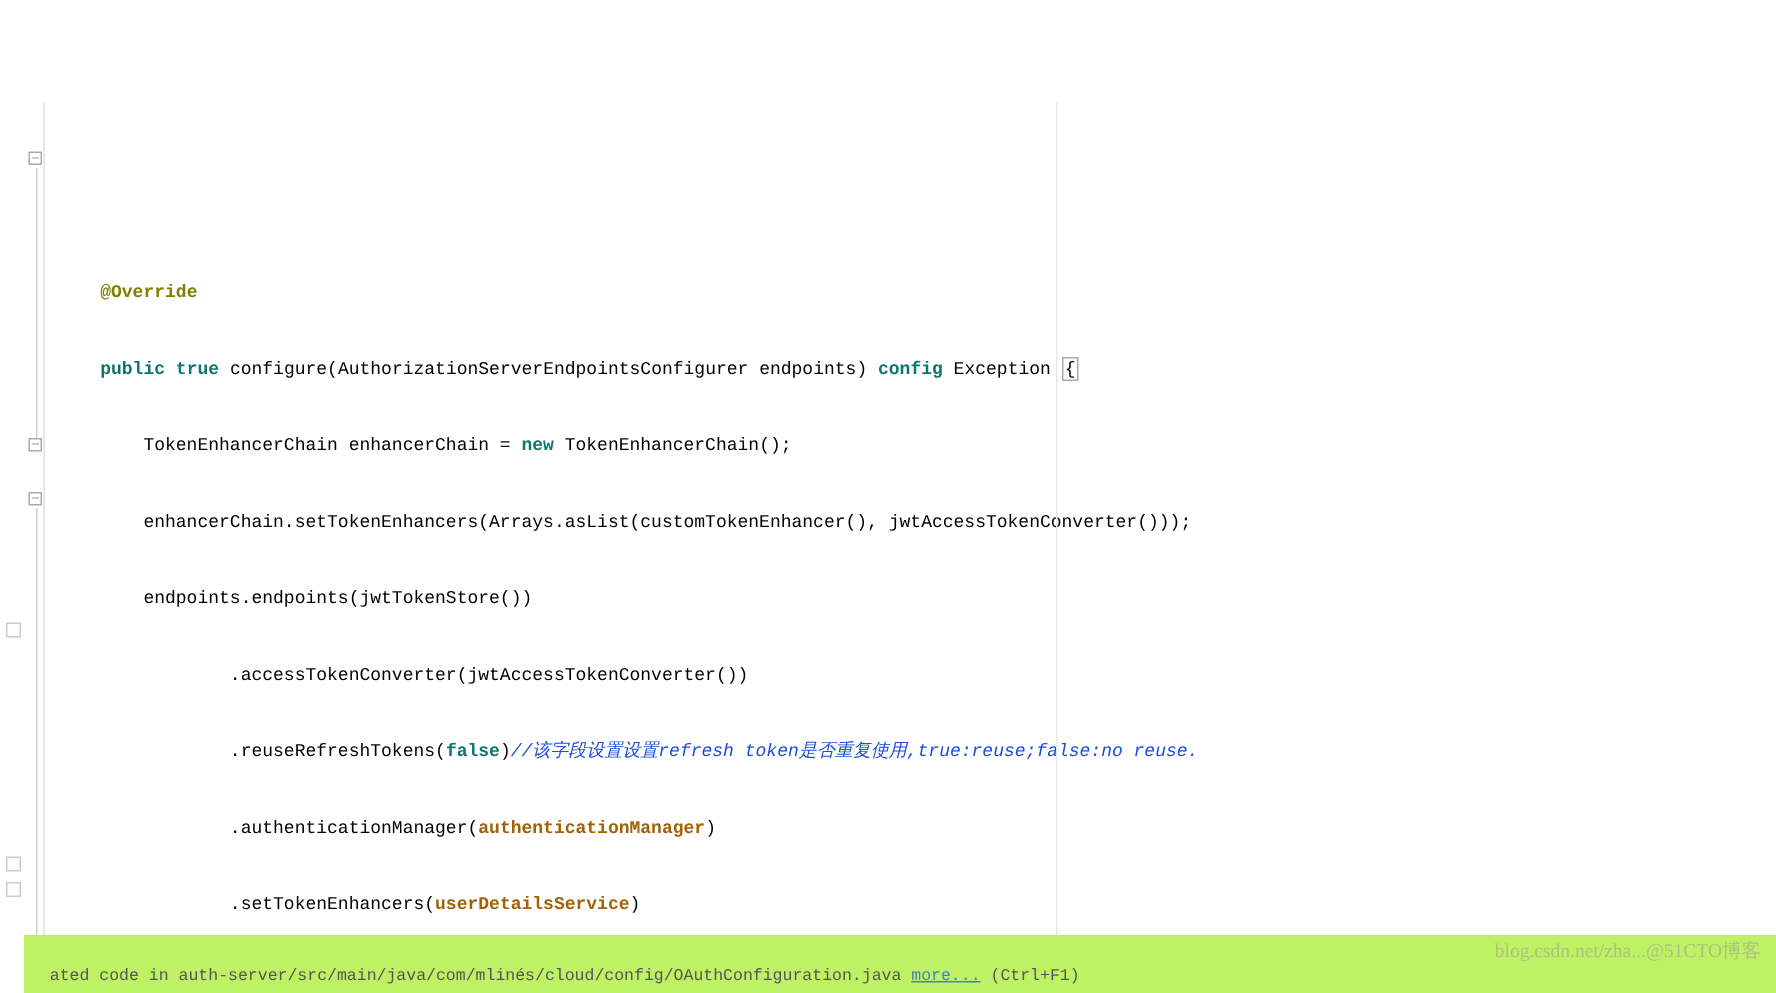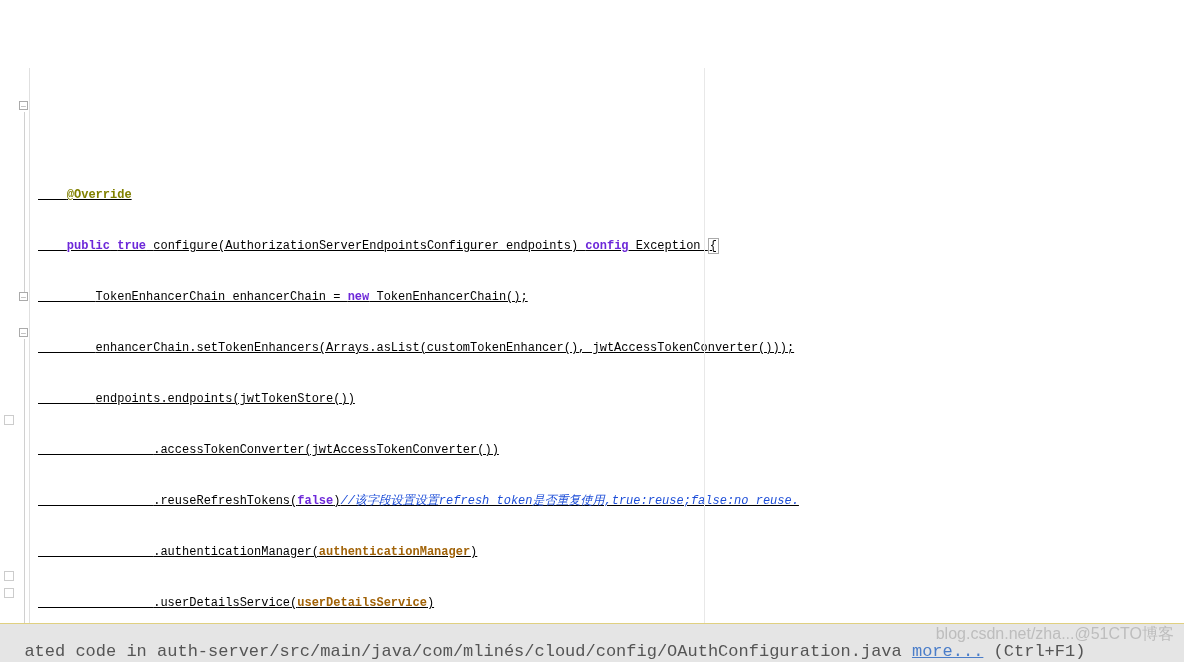--- a/index.html
+++ b/index.html
@@ -24,23 +24,22 @@
       position: relative;
     }
     .code-area {
       flex: 1;
       padding-left: 8px;
       position: relative;
     }
     .code-line {
       height: 17px;
       line-height: 17px;
-      text-decoration: underline;
     }
-    .kw { color: #6d28d9; font-weight: bold; }
+    .kw { color: #0f766e; font-weight: bold; }
     .annotation { color: #808000; font-weight: bold; }
     .member { color: #a16207; font-weight: bold; }
     .comment { color: #1d4ed8; font-style: italic; }
     .boxed-brace {
       border: 1px solid #aaa;
       padding: 0 1px;
     }
     .vert-divider {
       position: absolute;
       top: 0;
@@ -71,36 +70,36 @@
       position: absolute;
       left: 4px;
       width: 10px;
       height: 10px;
       border: 1px solid #ccc;
       background: #fff;
     }
     .status-bar {
       position: fixed;
       bottom: 0;
-      left: 0;
+      left: 16px;
       right: 0;
-      background: #e5e5e5;
+      background: #bef264;
       border-top: 1px solid #e0d080;
       padding: 2px 4px;
-      font-size: 17px;
+      font-size: 11px;
       color: #555;
     }
     .status-link { color: #4a7dc9; text-decoration: underline; cursor: pointer; }
     .watermark {
       position: fixed;
       right: 10px;
       bottom: 20px;
       color: rgba(150,150,150,0.5);
-      font-size: 16px;
-      font-family: Liberation Sans, sans-serif;
+      font-size: 13px;
+      font-family: Liberation Serif, serif;
       pointer-events: none;
       margin-top: 23px;
     }
   </style>
 </head>
 <body>
 
 
 
 <div class="editor">
@@ -119,21 +118,21 @@
 
     <div class="code-line"></div>
     <div class="code-line">    <span class="annotation">@Override</span></div>
     <div class="code-line">    <span class="kw">public</span> <span class="kw">true</span> <span>configure</span><span>(AuthorizationServerEndpointsConfigurer endpoints) </span><span class="kw">config</span><span> Exception </span><span class="boxed-brace">{</span></div>
     <div class="code-line">        <span>TokenEnhancerChain enhancerChain = </span><span class="kw">new</span><span> TokenEnhancerChain();</span></div>
     <div class="code-line">        <span>enhancerChain.setTokenEnhancers(Arrays.asList(customTokenEnhancer(), jwtAccessTokenConverter()));</span></div>
     <div class="code-line">        <span>endpoints.endpoints(jwtTokenStore())</span></div>
     <div class="code-line">                <span>.accessTokenConverter(jwtAccessTokenConverter())</span></div>
     <div class="code-line">                <span>.reuseRefreshTokens(</span><span class="kw">false</span><span>)</span><span class="comment">//该字段设置设置refresh token是否重复使用,true:reuse;false:no reuse.</span></div>
     <div class="code-line">                <span>.authenticationManager(</span><span class="member">authenticationManager</span><span>)</span></div>
-    <div class="code-line">                <span>.userDetailsService(</span><span class="member">userDetailsService</span><span>)</span></div>
+    <div class="code-line">                <span>.setTokenEnhancers(</span><span class="member">userDetailsService</span><span>)</span></div>
     <div class="code-line">                <span>.tokenEnhancer(enhancerChain);</span></div>
     
     
     
     
     
     
     
     
     

